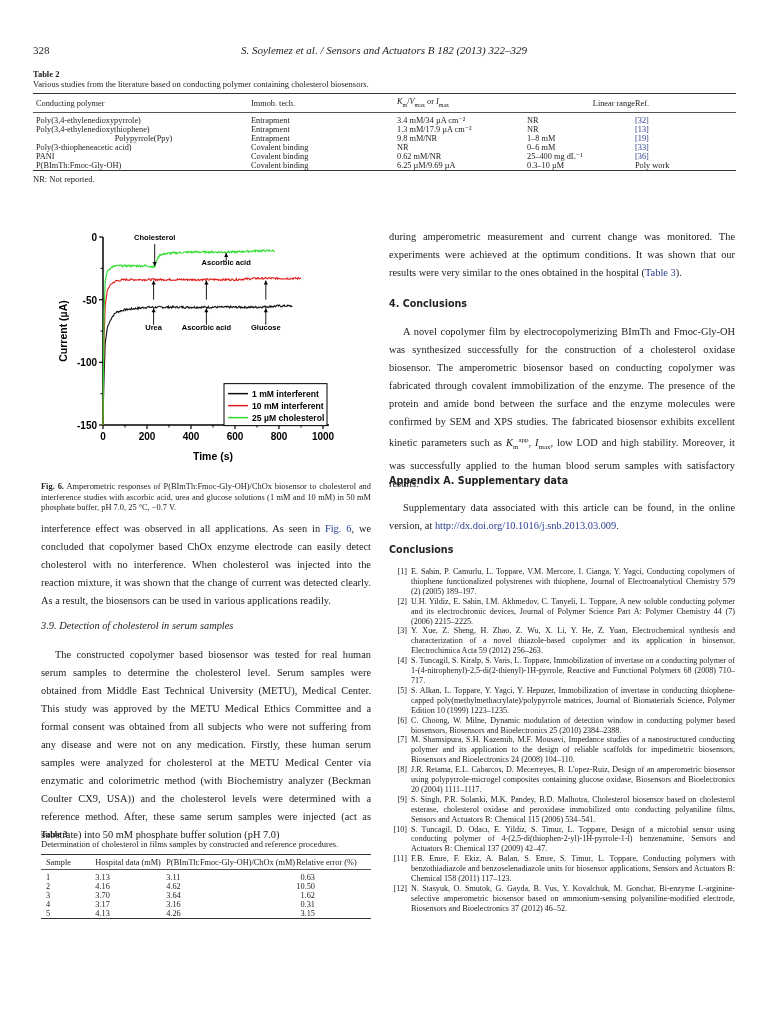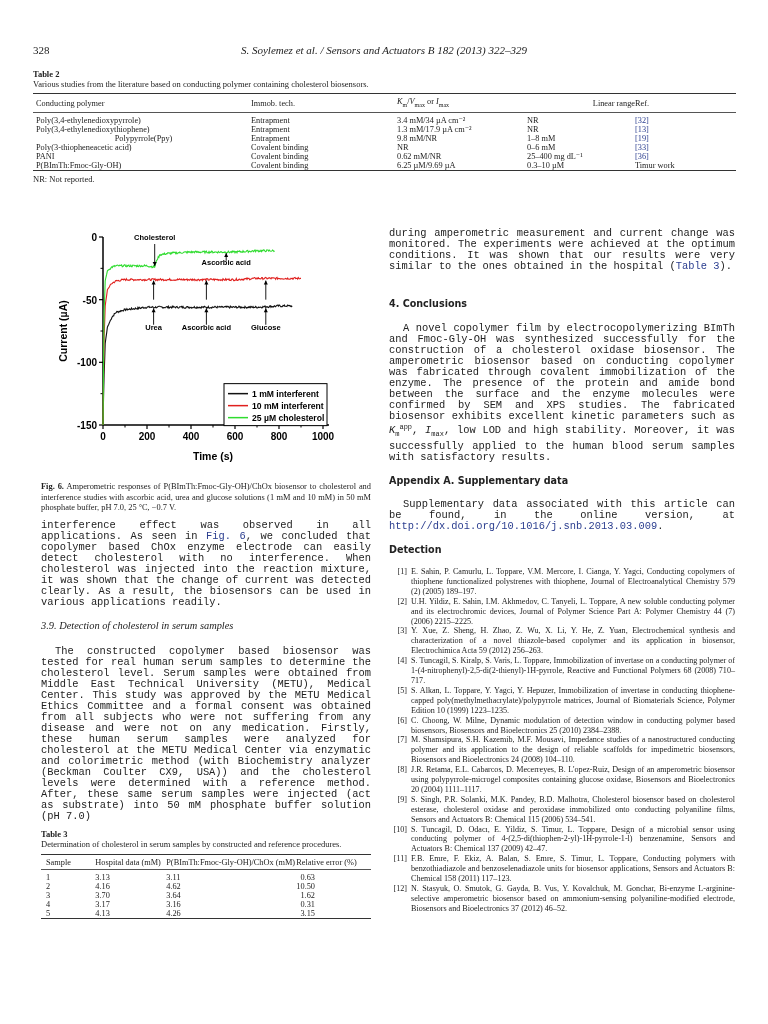--- a/index.html
+++ b/index.html
@@ -8,21 +8,21 @@
   .abs { position: absolute; }
   .hdr { top: 44px; font-size: 11px; }
   #page-num { left: 33px; }
   #running-head { left: 0; width: 768px; text-align: center; font-style: italic; }
   .tbl-title { font-weight: bold; font-size: 8.5px; }
   .tbl-cap { font-size: 8.5px; }
   table { border-collapse: collapse; font-size: 8.3px; }
   table td, table th { padding: 0; font-weight: normal; text-align: left; white-space: nowrap; line-height: 9px; }
   .rule-thick { border-top: 1.2px solid #333; }
   .rule-thin { border-top: 0.6px solid #555; }
-  .body-text { font-size: 10.4px; line-height: 11px; text-align: justify; font-family: Liberation Mono, monospace; }
+  .body-text { font-size: 10.4px; line-height: 18px; text-align: justify; }
   .body-text p { margin: 0; }
   .indent { text-indent: 14px; }
   .sec-head { font-family: "DejaVu Sans", sans-serif; font-weight: bold; font-size: 9.6px; }
   .sub-head { font-style: italic; font-size: 10.4px; }
   .link { color: #2a3d8f; }
   .caption { font-size: 8.4px; line-height: 10.6px; text-align: justify; }
   .refs { font-size: 8.1px; line-height: 9.9px; }
   .ref { display: flex; margin-bottom: 0; }
   .ref-num { width: 22px; flex: 0 0 22px; text-align: right; padding-right: 4px; }
   .ref-txt { flex: 1; text-align: justify; }
@@ -90,21 +90,21 @@
           <td>Covalent binding</td>
           <td>0.62 mM/NR</td>
           <td>25–400 mg dL⁻¹</td>
           <td class="link">[36]</td>
         </tr>
         <tr>
           <td style="padding-left: 3px;">P(BImTh:Fmoc-Gly-OH)</td>
           <td>Covalent binding</td>
           <td>6.25 µM/9.69 µA</td>
           <td>0.3–10 µM</td>
-          <td>Timur work</td>
+          <td>Poly work</td>
         </tr>
       </tbody>
     <tfoot>
         <tr class="rule-thick">
           <td colspan="5" style="height:2px;"></td>
         </tr>
       </tfoot>
   </table>
   <div class="tbl-cap" style="margin-top:1px;">NR: Not reported.</div>
 </div>
@@ -187,21 +187,21 @@
 </div>
 
 <div class="abs sub-head" style="left:41px; top:620px;">3.9.  Detection of cholesterol in serum samples</div>
 
 <div class="abs body-text" style="left:41px; top:646px; width:330px;">
   <p class="indent">The constructed copolymer based biosensor was tested for real human serum samples to determine the cholesterol level. Serum samples were obtained from Middle East Technical University (METU), Medical Center. This study was approved by the METU Medical Ethics Committee and a formal consent was obtained from all subjects who were not suffering from any disease and were not on any medication. Firstly, these human serum samples were analyzed for cholesterol at the METU Medical Center via enzymatic and colorimetric method (with Biochemistry analyzer (Beckman Coulter CX9, USA)) and the cholesterol levels were determined with a reference method. After, these same serum samples were injected (act as substrate) into 50 mM phosphate buffer solution (pH 7.0)</p>
 </div>
 
 <div class="abs" style="left:41px; top:829px; width:330px;">
   <div class="tbl-title">Table 3</div>
-  <div class="tbl-cap" style="text-align:justify; line-height:10.5px;">Determination of cholesterol in serum samples by constructed and reference procedures.</div>
+  <div class="tbl-cap" style="text-align:justify; line-height:10.5px;">Determination of cholesterol in films samples by constructed and reference procedures.</div>
   <table style="width:330px; margin-top:4px;">
     <thead>
       <tr class="rule-thick">
           <td colspan="4" style="height:3px;"></td>
         </tr>
       <tr>
         <th style="width:50px; padding-left:5px; vertical-align:top;">Sample</th>
         <th style="width:72px; white-space:normal; vertical-align:top;">Hospital data (mM)</th>
         <th style="width:132px; white-space:normal; vertical-align:top;">P(BImTh:Fmoc-Gly-OH)/ChOx (mM)</th>
         <th style="vertical-align:top;">Relative error (%)</th>
@@ -262,21 +262,21 @@
 <div class="abs body-text" style="left:389px; top:323px; width:346px;">
   <p class="indent" id="concl">A novel copolymer film by electrocopolymerizing BImTh and Fmoc-Gly-OH was synthesized successfully for the construction of a cholesterol oxidase biosensor. The amperometric biosensor based on conducting copolymer was fabricated through covalent immobilization of the enzyme. The presence of the protein and amide bond between the surface and the enzyme molecules were confirmed by SEM and XPS studies. The fabricated biosensor exhibits excellent kinetic parameters such as <span><i>K</i><sub style="font-size:7px">m</sub><sup style="font-size:7px">app</sup>, <i>I</i><sub style="font-size:7px">max</sub></span>, low LOD and high stability. Moreover, it was successfully applied to the human blood serum samples with satisfactory results.</p>
 </div>
 
 <div class="abs sec-head" style="left:389px; top:475px;">Appendix A.  Supplementary data</div>
 
 <div class="abs body-text" style="left:389px; top:499px; width:346px;">
   <p class="indent"><span>Supplementary data associated with this article can be found, in the online version, at </span><span class="link">http://dx.doi.org/10.1016/j.snb.2013.03.009</span>.</p>
 </div>
 
-<div class="abs sec-head" style="left:389px; top:544px;">Detection</div>
+<div class="abs sec-head" style="left:389px; top:544px;">Conclusions</div>
 
 <div class="abs refs" id="refs" style="left:385px; top:567px; width:350px;">
     <div class="ref">
       <span class="ref-num">[1]</span>
       <span class="ref-txt">E. Sahin, P. Camurlu, L. Toppare, V.M. Mercore, I. Cianga, Y. Yagci, Conducting copolymers of thiophene functionalized polystrenes with thiophene, Journal of Electroanalytical Chemistry 579 (2) (2005) 189–197.</span>
     </div>
     <div class="ref">
       <span class="ref-num">[2]</span>
       <span class="ref-txt">U.H. Yildiz, E. Sahin, I.M. Akhmedov, C. Tanyeli, L. Toppare, A new soluble conducting polymer and its electrochromic devices, Journal of Polymer Science Part A: Polymer Chemistry 44 (7) (2006) 2215–2225.</span>
     </div>

